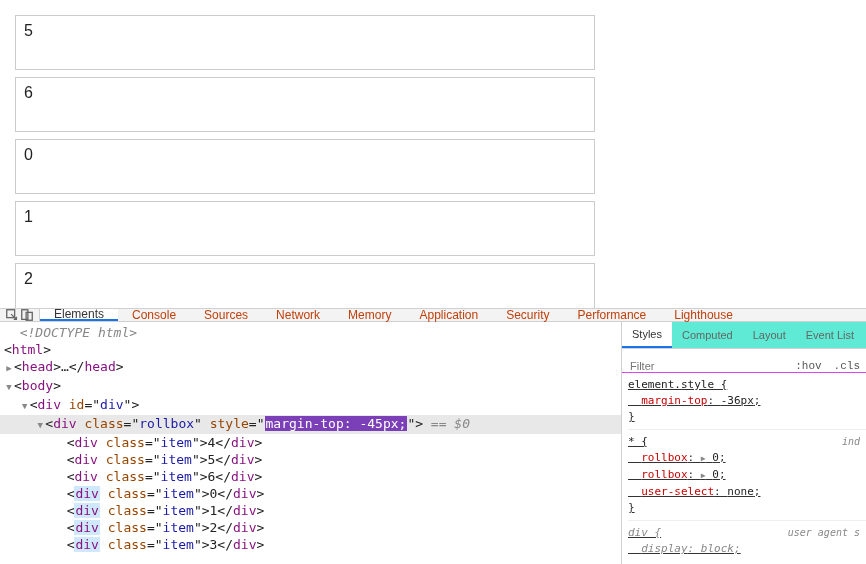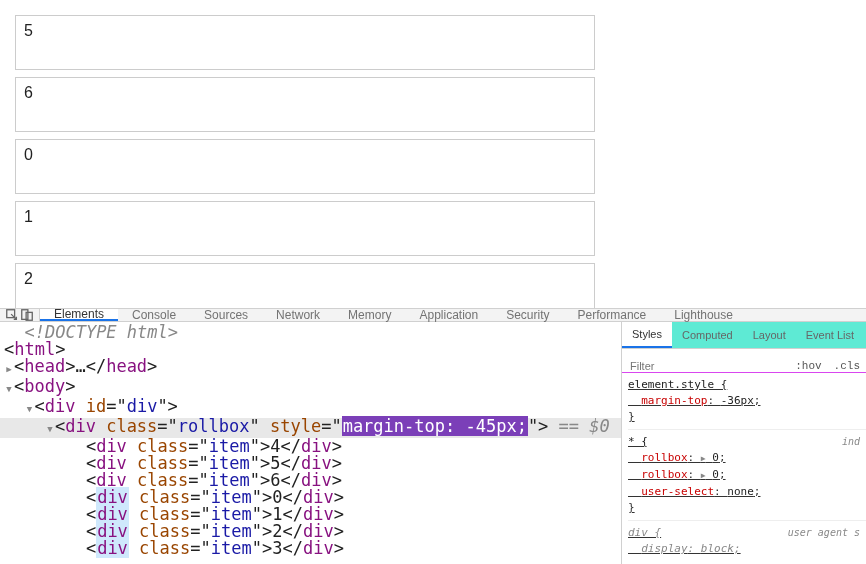--- a/index.html
+++ b/index.html
@@ -8,26 +8,26 @@
 
 .viewport { height: 308px; overflow: hidden; position: relative; padding: 15px; }
 .items-container { width: 580px; }
 .item-box { border: 1px solid #ccc; height: 55px; margin-bottom: 7px; padding: 6px 8px; font-size: 16px; color: #222; background: #fff; }
 
 
 .dt-toolbar { height: 14px; border-top: 1px solid #d0d0d0; border-bottom: 1px solid #d0d0d0; display: flex; align-items: center; background: #f3f3f3; font-size: 12px; color: #5a5a5a; }
 .dt-iconbox { width: 40px; display: flex; align-items: center; justify-content: space-around; padding: 0 4px; border-right: 1px solid #d0d0d0; height: 100%; }
 .dt-icon-svg { width: 14px; height: 14px; fill: none; stroke: #666; stroke-width: 1.5; }
 .dt-tabs { display: flex; height: 100%; }
-.dt-tab { padding: 0 14px; display: flex; align-items: center; cursor: pointer; color: #737373; }
+.dt-tab { padding: 0 14px; display: flex; align-items: center; cursor: pointer; color: #c2410c; }
 .dt-tab.active { color: #333; border-bottom: 2px solid #1a73e8; background: #fff; }
 
 
 .dt-body { flex: 1; display: flex; min-height: 0; }
-.dom-panel { flex: 1; overflow: hidden; font-family: Menlo, Consolas, monospace; font-size: 17px; line-height: 17px; color: #222; padding-top: 2px; position: relative; }
+.dom-panel { flex: 1; overflow: hidden; font-family: Menlo, Consolas, monospace; font-size: 13px; line-height: 17px; color: #222; padding-top: 2px; position: relative; }
 .dom-line { white-space: pre; padding-left: 4px; }
 .caret { display: inline-block; width: 10px; color: #888; font-size: 9px; text-align: center; }
 .caret.open::before { content: "▼"; }
 .caret.closed::before { content: "▶"; }
 .sel-line { background: #e8e8e8; }
 .hl-str { background: #7b3fb8; color: #fff; padding: 0 1px; }
 .tag-c { color: #881280; }
 .attr-n { color: #994500; }
 .attr-v { color: #1a1aa6; }
 .gray { color: #888; font-style: italic; }

